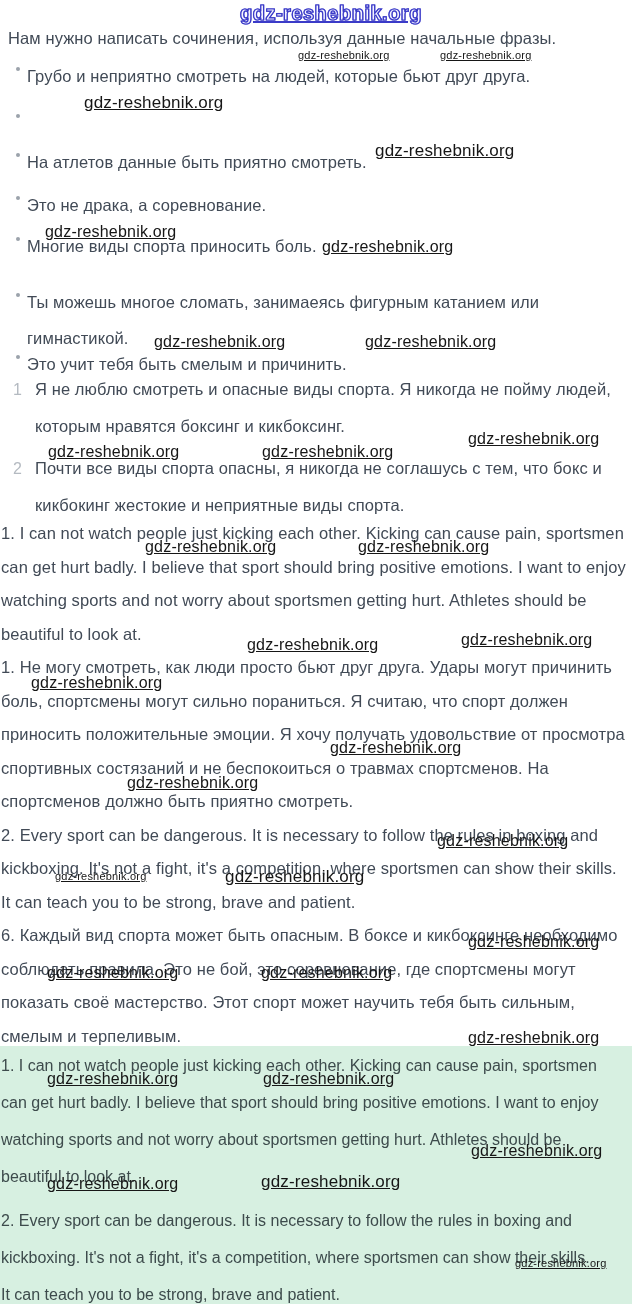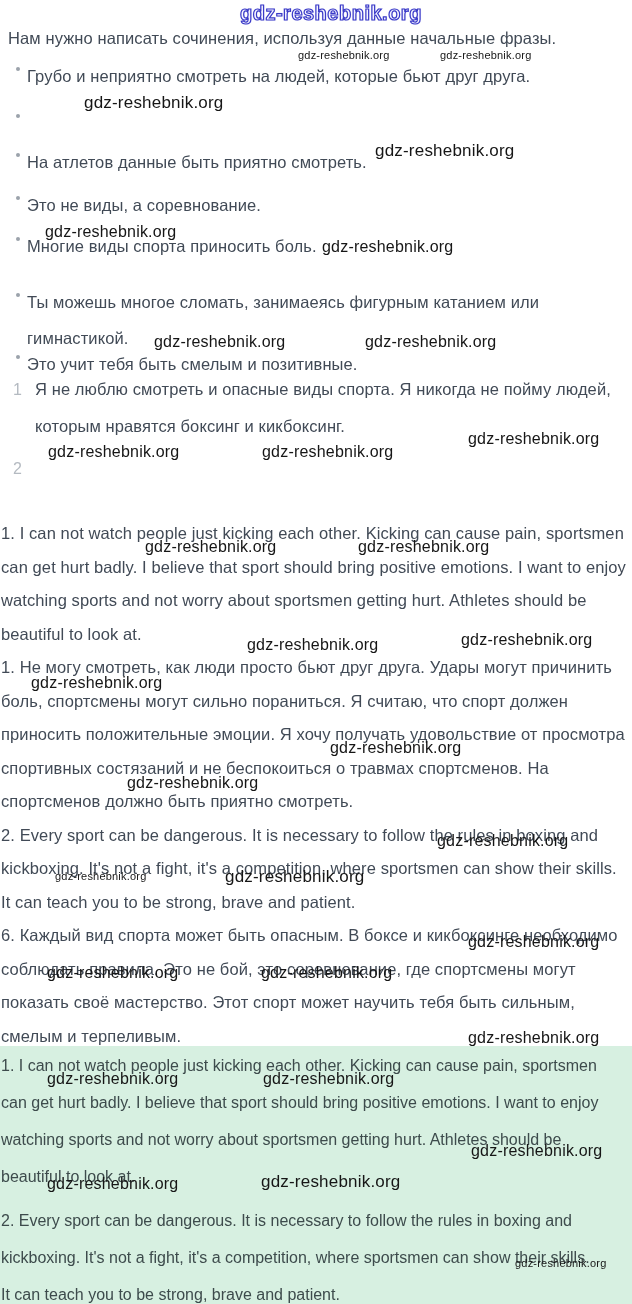--- a/index.html
+++ b/index.html
@@ -25,20 +25,21 @@
 
   
   .wm-layer { position: absolute; inset: 0; z-index: 6; pointer-events: none; }
   .watermark {
     position: absolute;
     white-space: nowrap;
     color: var(--watermark);
     font-family: "Liberation Sans", sans-serif;
     line-height: 1;
     letter-spacing: 0.2px;
+    text-decoration: underline;
   }
   .watermark.outline {
     color: #f4f4ff;
     font-weight: 700;
     -webkit-text-stroke: 1.2px var(--watermark_blue);
     text-shadow: 0 0 1px var(--watermark_blue);
     letter-spacing: 0.5px;
   }
 
   
@@ -134,43 +135,44 @@
       </div>
       <div class="bullet-item" style="top:105px">
         <span class="dot"></span>
       </div>
       <div class="bullet-item" style="top:144px">
         <span class="dot"></span>
         <span>На атлетов данные быть приятно смотреть.</span>
       </div>
       <div class="bullet-item" style="top:187px">
         <span class="dot"></span>
-        <span>Это не виды, а соревнование.</span>
+        <span>Это не драка, а соревнование.</span>
       </div>
       <div class="bullet-item" style="top:228px">
         <span class="dot"></span>
         <span>Многие виды спорта приносить боль.</span>
       </div>
       <div class="bullet-item" style="top:284px">
         <span class="dot"></span>
         <span>Ты можешь многое сломать, занимаеясь фигурным катанием или гимнастикой.</span>
       </div>
       <div class="bullet-item" style="top:346px">
         <span class="dot"></span>
-        <span>Это учит тебя быть смелым и позитивные.</span>
+        <span>Это учит тебя быть смелым и причинить.</span>
       </div>
     </div>
 
     <div>
       <div class="numbered-item" style="top:371px">
         <span class="num">1</span>
         <span>Я не люблю смотреть и опасные виды спорта. Я никогда не пойму людей, которым нравятся боксинг и кикбоксинг.</span>
       </div>
       <div class="numbered-item" style="top:450px">
         <span class="num">2</span>
+        <span>Почти все виды спорта опасны, я никогда не соглашусь с тем, что бокс и кикбокинг жестокие и неприятные виды спорта.</span>
       </div>
     </div>
 
     <div class="paragraphs">
       <p>1. I can not watch people just kicking each other. Kicking can cause pain, sportsmen can get hurt badly. I believe that sport should bring positive emotions. I want to enjoy watching sports and not worry about sportsmen getting hurt. Athletes should be beautiful to look at.</p>
       <p>1. Не могу смотреть, как люди просто бьют друг друга. Удары могут причинить боль, спортсмены могут сильно пораниться. Я считаю, что спорт должен приносить положительные эмоции. Я хочу получать удовольствие от просмотра спортивных состязаний и не беспокоиться о травмах спортсменов. На спортсменов должно быть приятно смотреть.</p>
       <p>2. Every sport can be dangerous. It is necessary to follow the rules in boxing and kickboxing. It's not a fight, it's a competition, where sportsmen can show their skills. It can teach you to be strong, brave and patient.</p>
       <p>6. Каждый вид спорта может быть опасным. В боксе и кикбоксинге необходимо соблюдать правила. Это не бой, это соревнование, где спортсмены могут показать своё мастерство. Этот спорт может научить тебя быть сильным, смелым и терпеливым.</p>
     </div>
 

